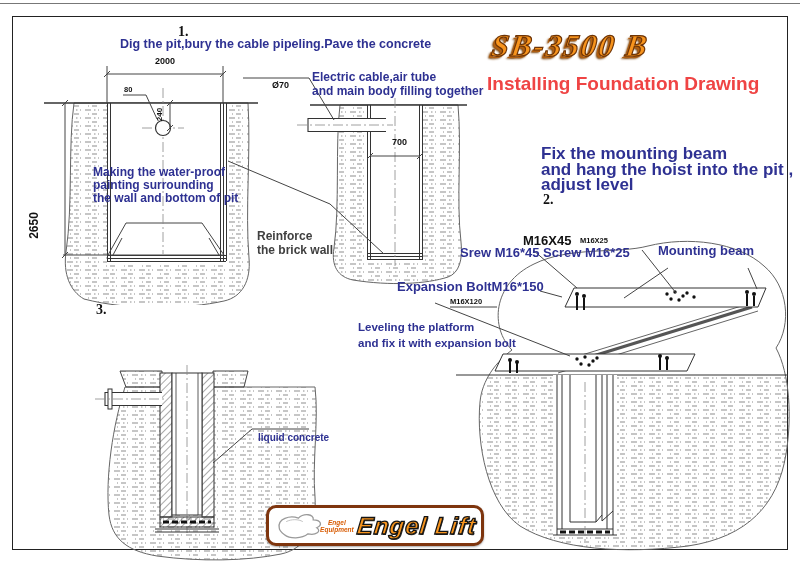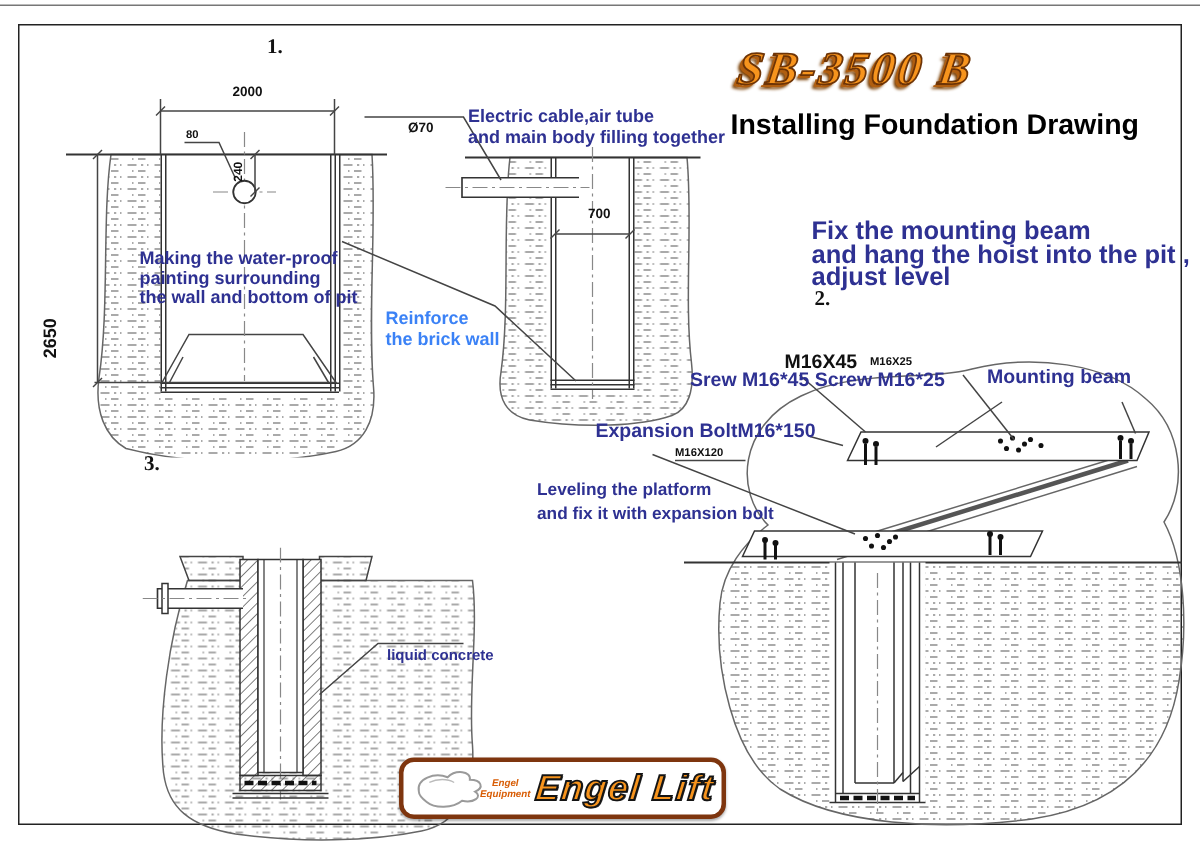--- a/index.html
+++ b/index.html
@@ -2,28 +2,28 @@
 <html><head>
 <meta charset="utf-8">
 <style>
   html,body{margin:0;padding:0;background:#fff;}
   .page{position:relative;width:800px;height:573px;background:#fff;overflow:hidden;
         font-family:"Liberation Sans",sans-serif;}
   .topline{position:absolute;top:3px;left:0;width:800px;border-top:1px solid #777;}
   .frame{position:absolute;left:12px;top:16px;width:774px;height:532px;border:1.5px solid #222;}
   svg{position:absolute;}
   .lbl{position:absolute;color:#2e3192;font-weight:bold;font-size:12px;line-height:14px;white-space:pre-line;}
-  .purple{color:#3b82f6;}
+  .purple{color:#404040;margin-top:24px;}
   .dim{position:absolute;color:#111;font-weight:bold;font-size:9px;line-height:9px;white-space:nowrap;text-align:center;}
   .stepnum{position:absolute;color:#111;font-family:"Liberation Serif",serif;font-weight:bold;font-size:14px;}
   .model{position:absolute;left:492px;top:28px;font-size:31px;font-weight:bold;font-style:italic;
          color:#f7941d;letter-spacing:2px;transform:skewX(-8deg);
          font-family:"Liberation Serif",serif;-webkit-text-stroke:1.2px #6e3406;
          text-shadow:-2px 2px 0 #b05e10,-3px 3px 2px #7c4207;white-space:nowrap;}
-  .maintitle{position:absolute;left:487px;top:73px;font-size:19px;font-weight:bold;color:#000000;white-space:nowrap;}
+  .maintitle{position:absolute;left:487px;top:73px;font-size:19px;font-weight:bold;color:#ef4444;white-space:nowrap;}
   .engel{position:absolute;left:266px;top:505px;width:218px;height:41px;border:3px solid #7e350e;
          border-radius:10px;background:#fff;box-shadow:0 1px 2px rgba(0,0,0,.35), inset 0 0 0 1px #fff;
          display:flex;align-items:center;padding:0 5px;box-sizing:border-box;}
   .engel-sub{font-size:6.5px;font-weight:bold;font-style:italic;color:#d85c04;line-height:7px;
              text-align:center;margin:0 3px 0 -8px;white-space:nowrap;}
   .engel-main{font-size:24px;font-weight:bold;font-style:italic;color:#f7941d;
               -webkit-text-stroke:1.3px #141414;letter-spacing:1px;transform:skewX(-6deg);
               white-space:nowrap;text-shadow:1px 1px 0 #333;}
 </style>
 </head>
@@ -270,20 +270,21 @@
       <line x1="450" y1="307" x2="497" y2="307"></line>
       <line x1="435" y1="303" x2="570" y2="356"></line>
       <polyline points="213,463 252,429 309,429"></polyline>
     </g>
   </svg>
 
   <div class="model">SB-3500 B</div>
   <div class="maintitle">Installing Foundation Drawing</div>
 
   <div class="stepnum" style="left:178px;top:24px">1.</div>
+  <div class="lbl" style="left:120px;top:37px;font-size:12.5px">Dig the pit,bury the cable pipeling.Pave the concrete</div>
 
   <div class="lbl" style="left:541px;top:146px;font-size:17px;line-height:15.5px">Fix the mounting beam
 and hang the hoist into the pit ,
 adjust level</div>
   <div class="stepnum" style="left:543px;top:192px">2.</div>
 
   <div class="stepnum" style="left:96px;top:302px">3.</div>
 
   <div class="lbl" style="left:93px;top:166px;line-height:13px">Making the water-proof
 painting surrounding

